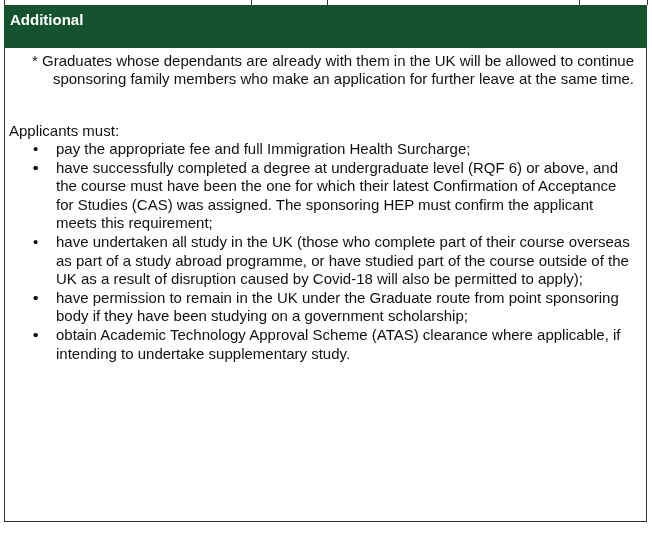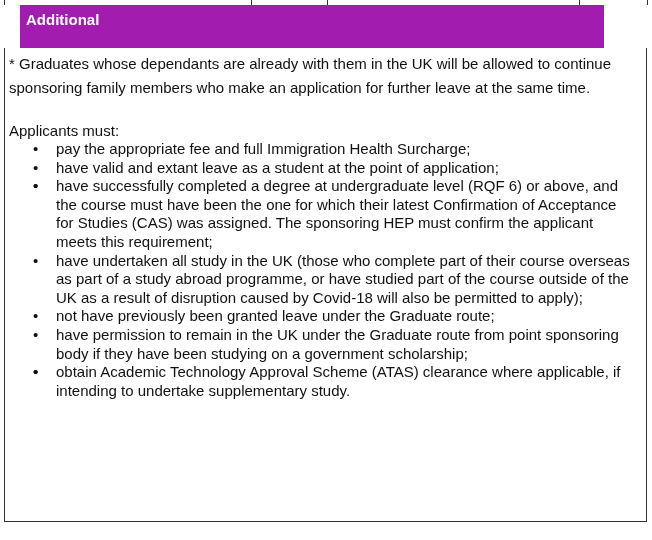--- a/index.html
+++ b/index.html
@@ -7,37 +7,37 @@
       width: 652px; height: 540px; position: relative; overflow: hidden;
       font-family: "Liberation Sans", sans-serif; color: #111111;
     }
     .top-row {
       position: absolute; left: 4px; top: 0; width: 642px; height: 5px;
       border-left: 1px solid #333; border-right: 1px solid #333;
       background: #fff;
     }
     .top-row .col-line { position: absolute; top: 0; width: 1px; height: 5px; background: #333; }
     .header {
-      position: absolute; left: 20px; top: 5px; width: 584px; height: 43px;
-      background: #a21caf;
+      position: absolute; left: 4px; top: 5px; width: 643px; height: 43px;
+      background: #14532d;
     }
     .header-title {
       position: absolute; left: 6px; top: 6px;
       color: #ffffff; font-weight: bold; font-size: 15px;
     }
     .cell {
       position: absolute; left: 4px; width: 641px;
       border-left: 1px solid #333; border-right: 1px solid #333;
       background: #fff;
     }
     .cell-note { top: 48px; height: 82px; border-bottom: 1px solid #333; }
     .cell-list { top: 118px; height: 403px; border-bottom: 1px solid #333; }
     .note-text {
       position: absolute; left: 4px; top: 4px; width: 625px;
-      font-size: 15px; line-height: 24px;
+      font-size: 15px; line-height: 18px; text-align: right;
     }
     .intro {
       position: absolute; left: 4px; top: 4px;
       font-size: 15px; line-height: 18px;
     }
     ul.req {
       position: absolute; left: 0; top: 22px; width: 636px;
       margin: 0; padding: 0; list-style: none;
       font-size: 15px; line-height: 18.6px;
     }
@@ -60,22 +60,22 @@
 </div>
 
 <div class="cell cell-note">
   <div class="note-text">* Graduates whose dependants are already with them in the UK will be allowed to continue sponsoring family members who make an application for further leave at the same time.</div>
 </div>
 
 <div class="cell cell-list">
   <div class="intro">Applicants must:</div>
   <ul class="req">
     <li><span class="bullet">•</span><span>pay the appropriate fee and full Immigration Health Surcharge;</span></li>
-    <li><span class="bullet">•</span><span>have valid and extant leave as a student at the point of application;</span></li>
+    <li><span class="bullet">•</span></li>
     <li><span class="bullet">•</span></li>
     <li><span class="bullet">•</span><span>have successfully completed a degree at undergraduate level (RQF 6) or above, and the course must have been the one for which their latest Confirmation of Acceptance for Studies (CAS) was assigned. The sponsoring HEP must confirm the applicant meets this requirement;</span></li>
     <li><span class="bullet">•</span><span>have undertaken all study in the UK (those who complete part of their course overseas as part of a study abroad programme, or have studied part of the course outside of the UK as a result of disruption caused by Covid-18 will also be permitted to apply);</span></li>
-    <li><span class="bullet">•</span><span>not have previously been granted leave under the Graduate route;</span></li>
+    <li><span class="bullet">•</span></li>
     <li><span class="bullet">•</span><span>have permission to remain in the UK under the Graduate route from point sponsoring body if they have been studying on a government scholarship;</span></li>
     <li><span class="bullet">•</span></li>
     <li><span class="bullet">•</span><span>obtain Academic Technology Approval Scheme (ATAS) clearance where applicable, if intending to undertake supplementary study.</span></li>
   </ul>
 </div>
 
 </body></html>

